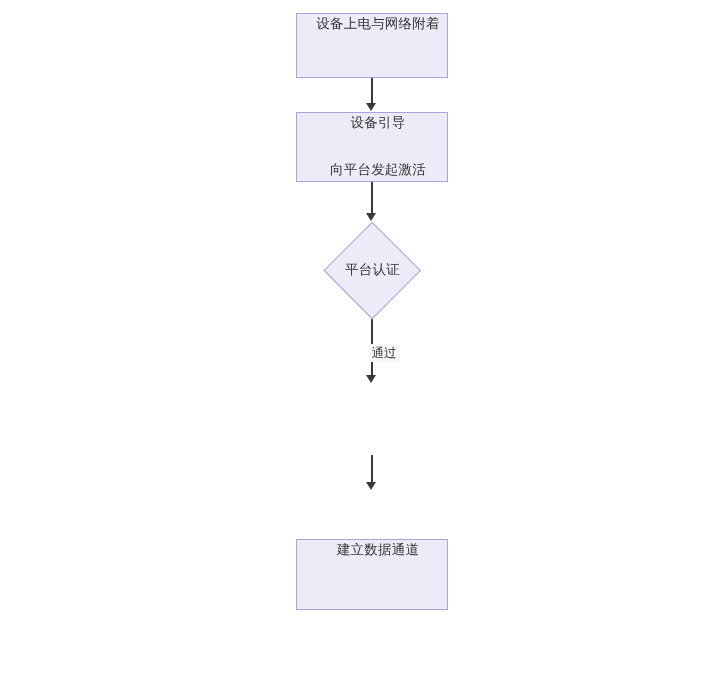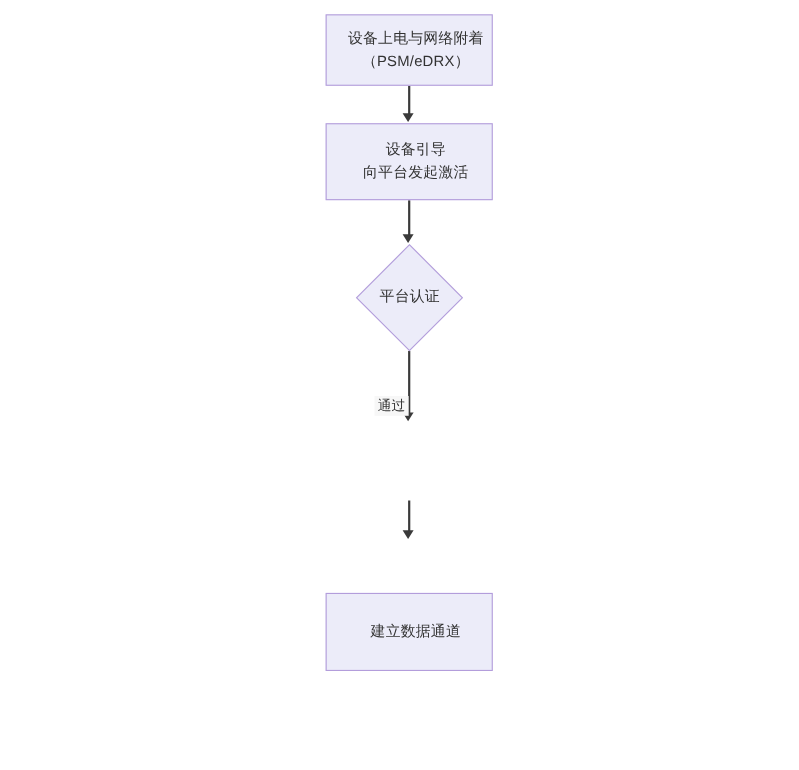--- a/index.html
+++ b/index.html
@@ -25,21 +25,21 @@
   
   .node {
     position: absolute;
     box-sizing: border-box;
     background: #ececf9;
     border: 1.4px solid #b39ddb;
     color: #333333;
     display: flex;
     flex-direction: column;
     align-items: center;
-    justify-content: center;
+    justify-content: space-between;
     text-align: center;
     font-size: 13.5px;
     line-height: 1.55;
     letter-spacing: 0.2px;
     z-index: 3;
     padding-left: 12px;
   }
 
   .node .line {
     display: block;
@@ -137,34 +137,33 @@
   <div class="arrowhead" style="top:375px;"></div>
 
   <div class="connector" style="top:455px; height:28px;"></div>
   <div class="arrowhead" style="top:482px;"></div>
 
   <div class="connector" style="top:562px; height:30px;"></div>
   <div class="arrowhead" style="top:591px;"></div>
 
   <div class="node node-process" style="top:13px; height:65px;">
     <span class="line">设备上电与网络附着</span>
-    <span class="line">（PSM/eDRX）</span>
   </div>
 
   <div class="node node-decision">
     <div class="diamond-shape"></div>
     <div class="diamond-label">平台认证</div>
   </div>
 
   <div class="node node-process" style="top:112px; height:70px;">
     <span class="line">设备引导</span>
     <span class="line">向平台发起激活</span>
   </div>
 
-  <div class="edge-label" style="left:356px; top:344px;margin-top:16px;">通过</div>
+  <div class="edge-label" style="left:384px; top:344px;">通过</div>
 
 
   <div class="node node-process" style="top:491px; height:71px;margin-top:48px;">
     <span class="line">建立数据通道</span>
   </div>
 
 
 </div>
 
 </body></html>

